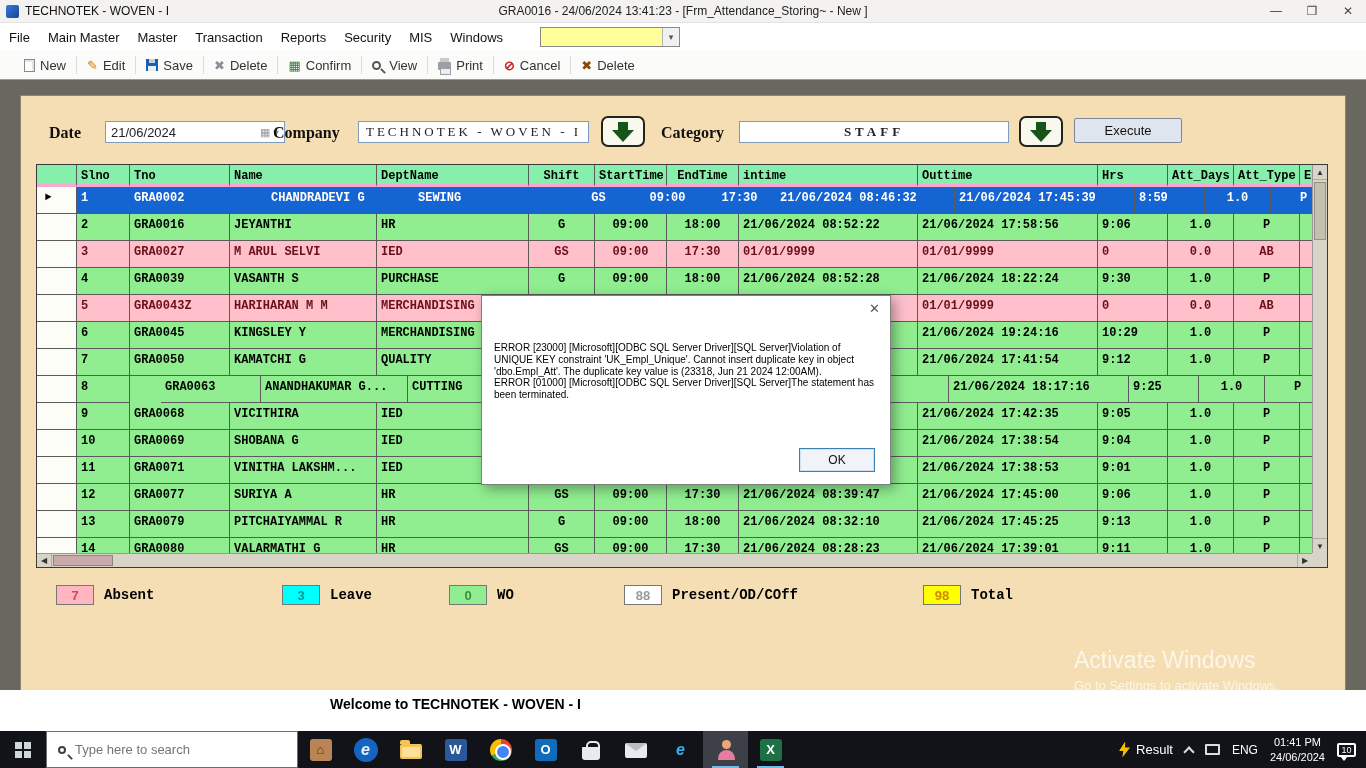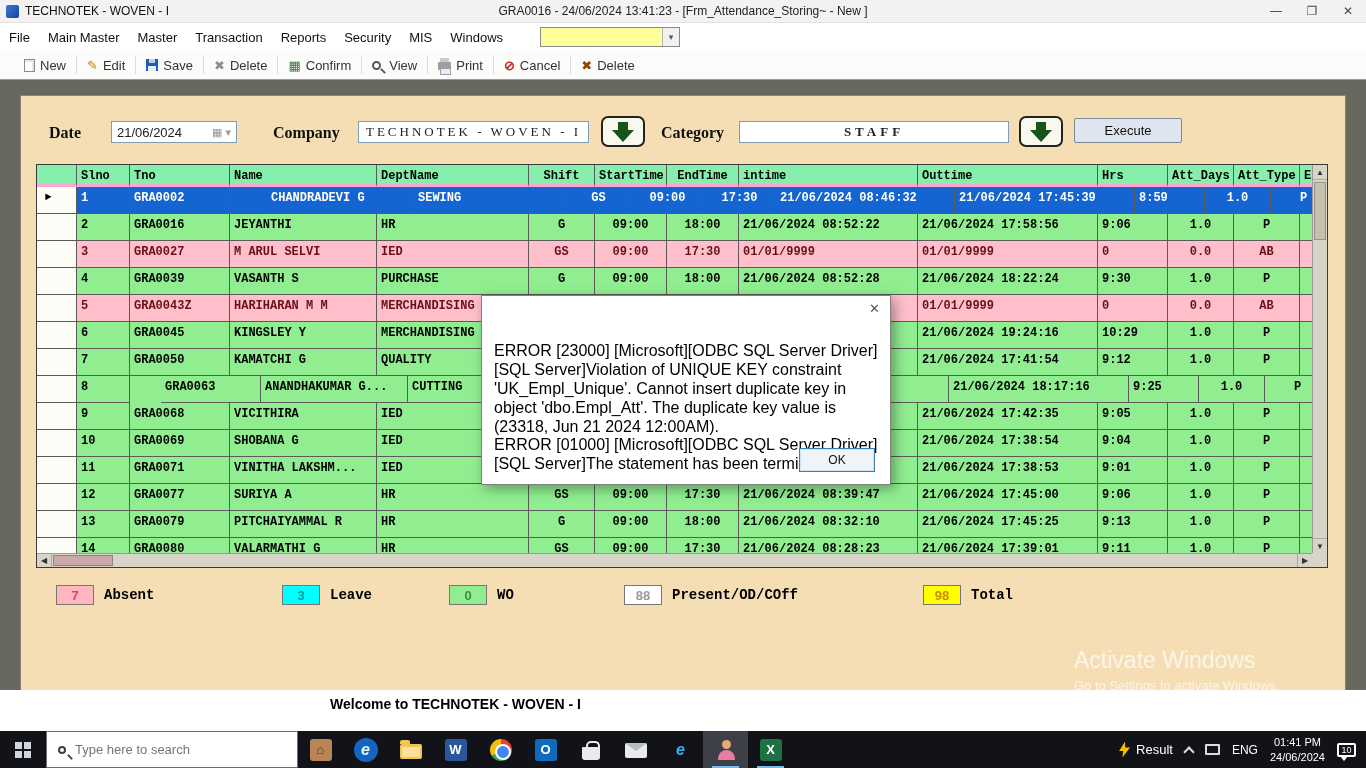--- a/index.html
+++ b/index.html
@@ -75,21 +75,21 @@
   .sum-label{margin-left:10px;font-family:"Liberation Mono",monospace;font-weight:bold;font-size:14px;color:#000;}
 
   
   .watermark{position:absolute;left:1053px;top:551px;color:rgba(255,255,255,0.72);}
   .watermark .l1{font-size:23px;font-weight:normal;}
   .watermark .l2{font-size:13px;margin-top:4px;}
 
   
   .dialog{position:absolute;left:481px;top:295px;width:410px;height:190px;background:#fff;border:1px solid #7f7f7f;box-shadow:4px 4px 12px rgba(0,0,0,.35);z-index:60;}
   .dialog-close{position:absolute;top:5px;right:10px;font-size:13px;color:#555;cursor:default;}
-  .dialog-msg{position:absolute;left:12px;top:46px;width:384px;font-size:16px;line-height:1.18;color:#000;}
+  .dialog-msg{position:absolute;left:12px;top:46px;width:384px;font-size:10px;line-height:1.18;color:#000;}
   .dialog-ok{position:absolute;right:15px;bottom:12px;width:76px;height:24px;background:#f0f4f9;border:1px solid #3c7fb1;box-shadow:inset 0 0 0 1px #cfe3f5;font-size:12px;display:flex;align-items:center;justify-content:center;color:#111;}
 
   
   .statusbar{position:absolute;top:690px;left:0;width:100%;height:27px;background:#fff;display:flex;align-items:center;font-weight:bold;font-size:14px;color:#000;padding-left:330px;}
 
   
   .taskbar{position:absolute;top:731px;left:0;width:100%;height:37px;background:#121318;display:flex;align-items:stretch;color:#fff;}
   .tb-start{width:46px;display:flex;align-items:center;justify-content:center;}
   .win-logo{width:16px;height:16px;display:grid;grid-template-columns:7px 7px;grid-template-rows:7px 7px;gap:2px;}
   .win-logo span{background:#cfd6dc;}
@@ -201,21 +201,21 @@
         <span class="tbic" style="color:#8a4500">✖</span>
         <span>Delete</span>
       </div>
     </div>
 </div>
 
 <div class="mdi">
   <div class="form">
 
     <span class="lbl" style="left:28px;top:28px">Date</span>
-    <div class="field" style="left:90px;top:25px;width:126px">
+    <div class="field" style="left:84px;top:25px;width:180px">
       <span>21/06/2024</span>
       <span class="date-icons">
         <span>▦</span>
         <span>▾</span>
       </span>
     </div>
 
     <span class="lbl" style="left:252px;top:28px">Company</span>
     <div class="field centered" style="left:337px;top:25px;width:231px">
       <span>TECHNOTEK - WOVEN - I</span>

